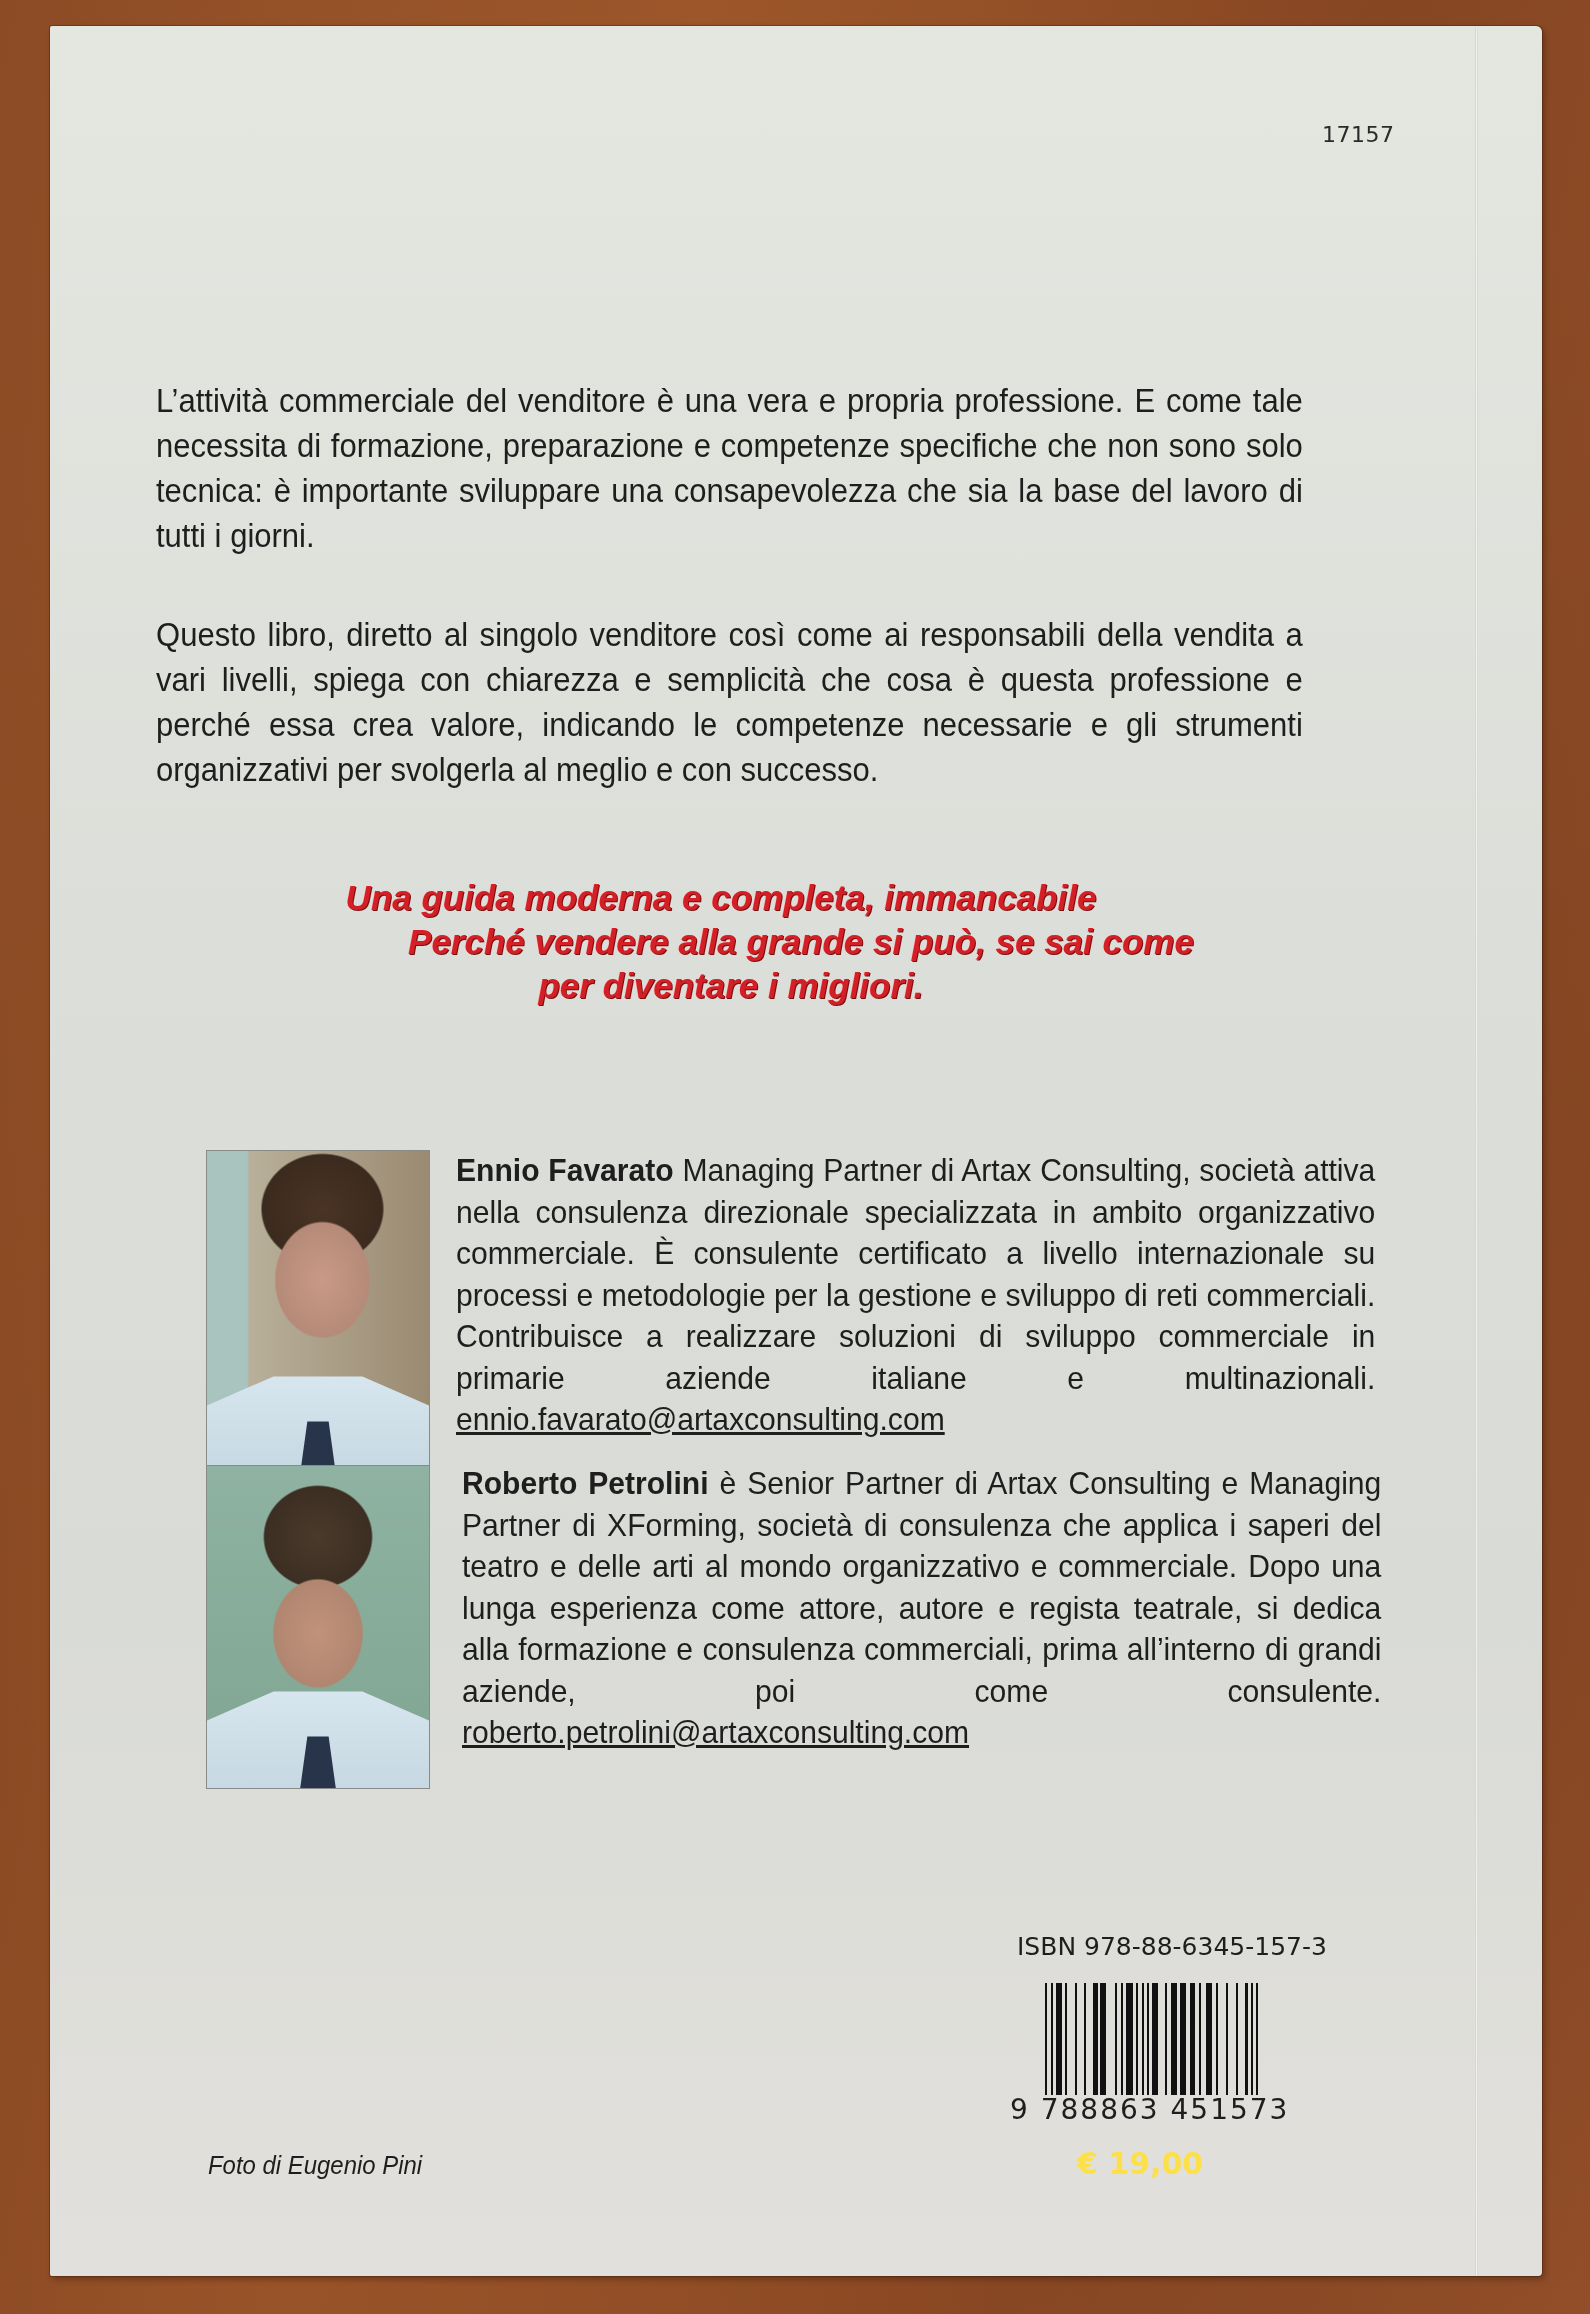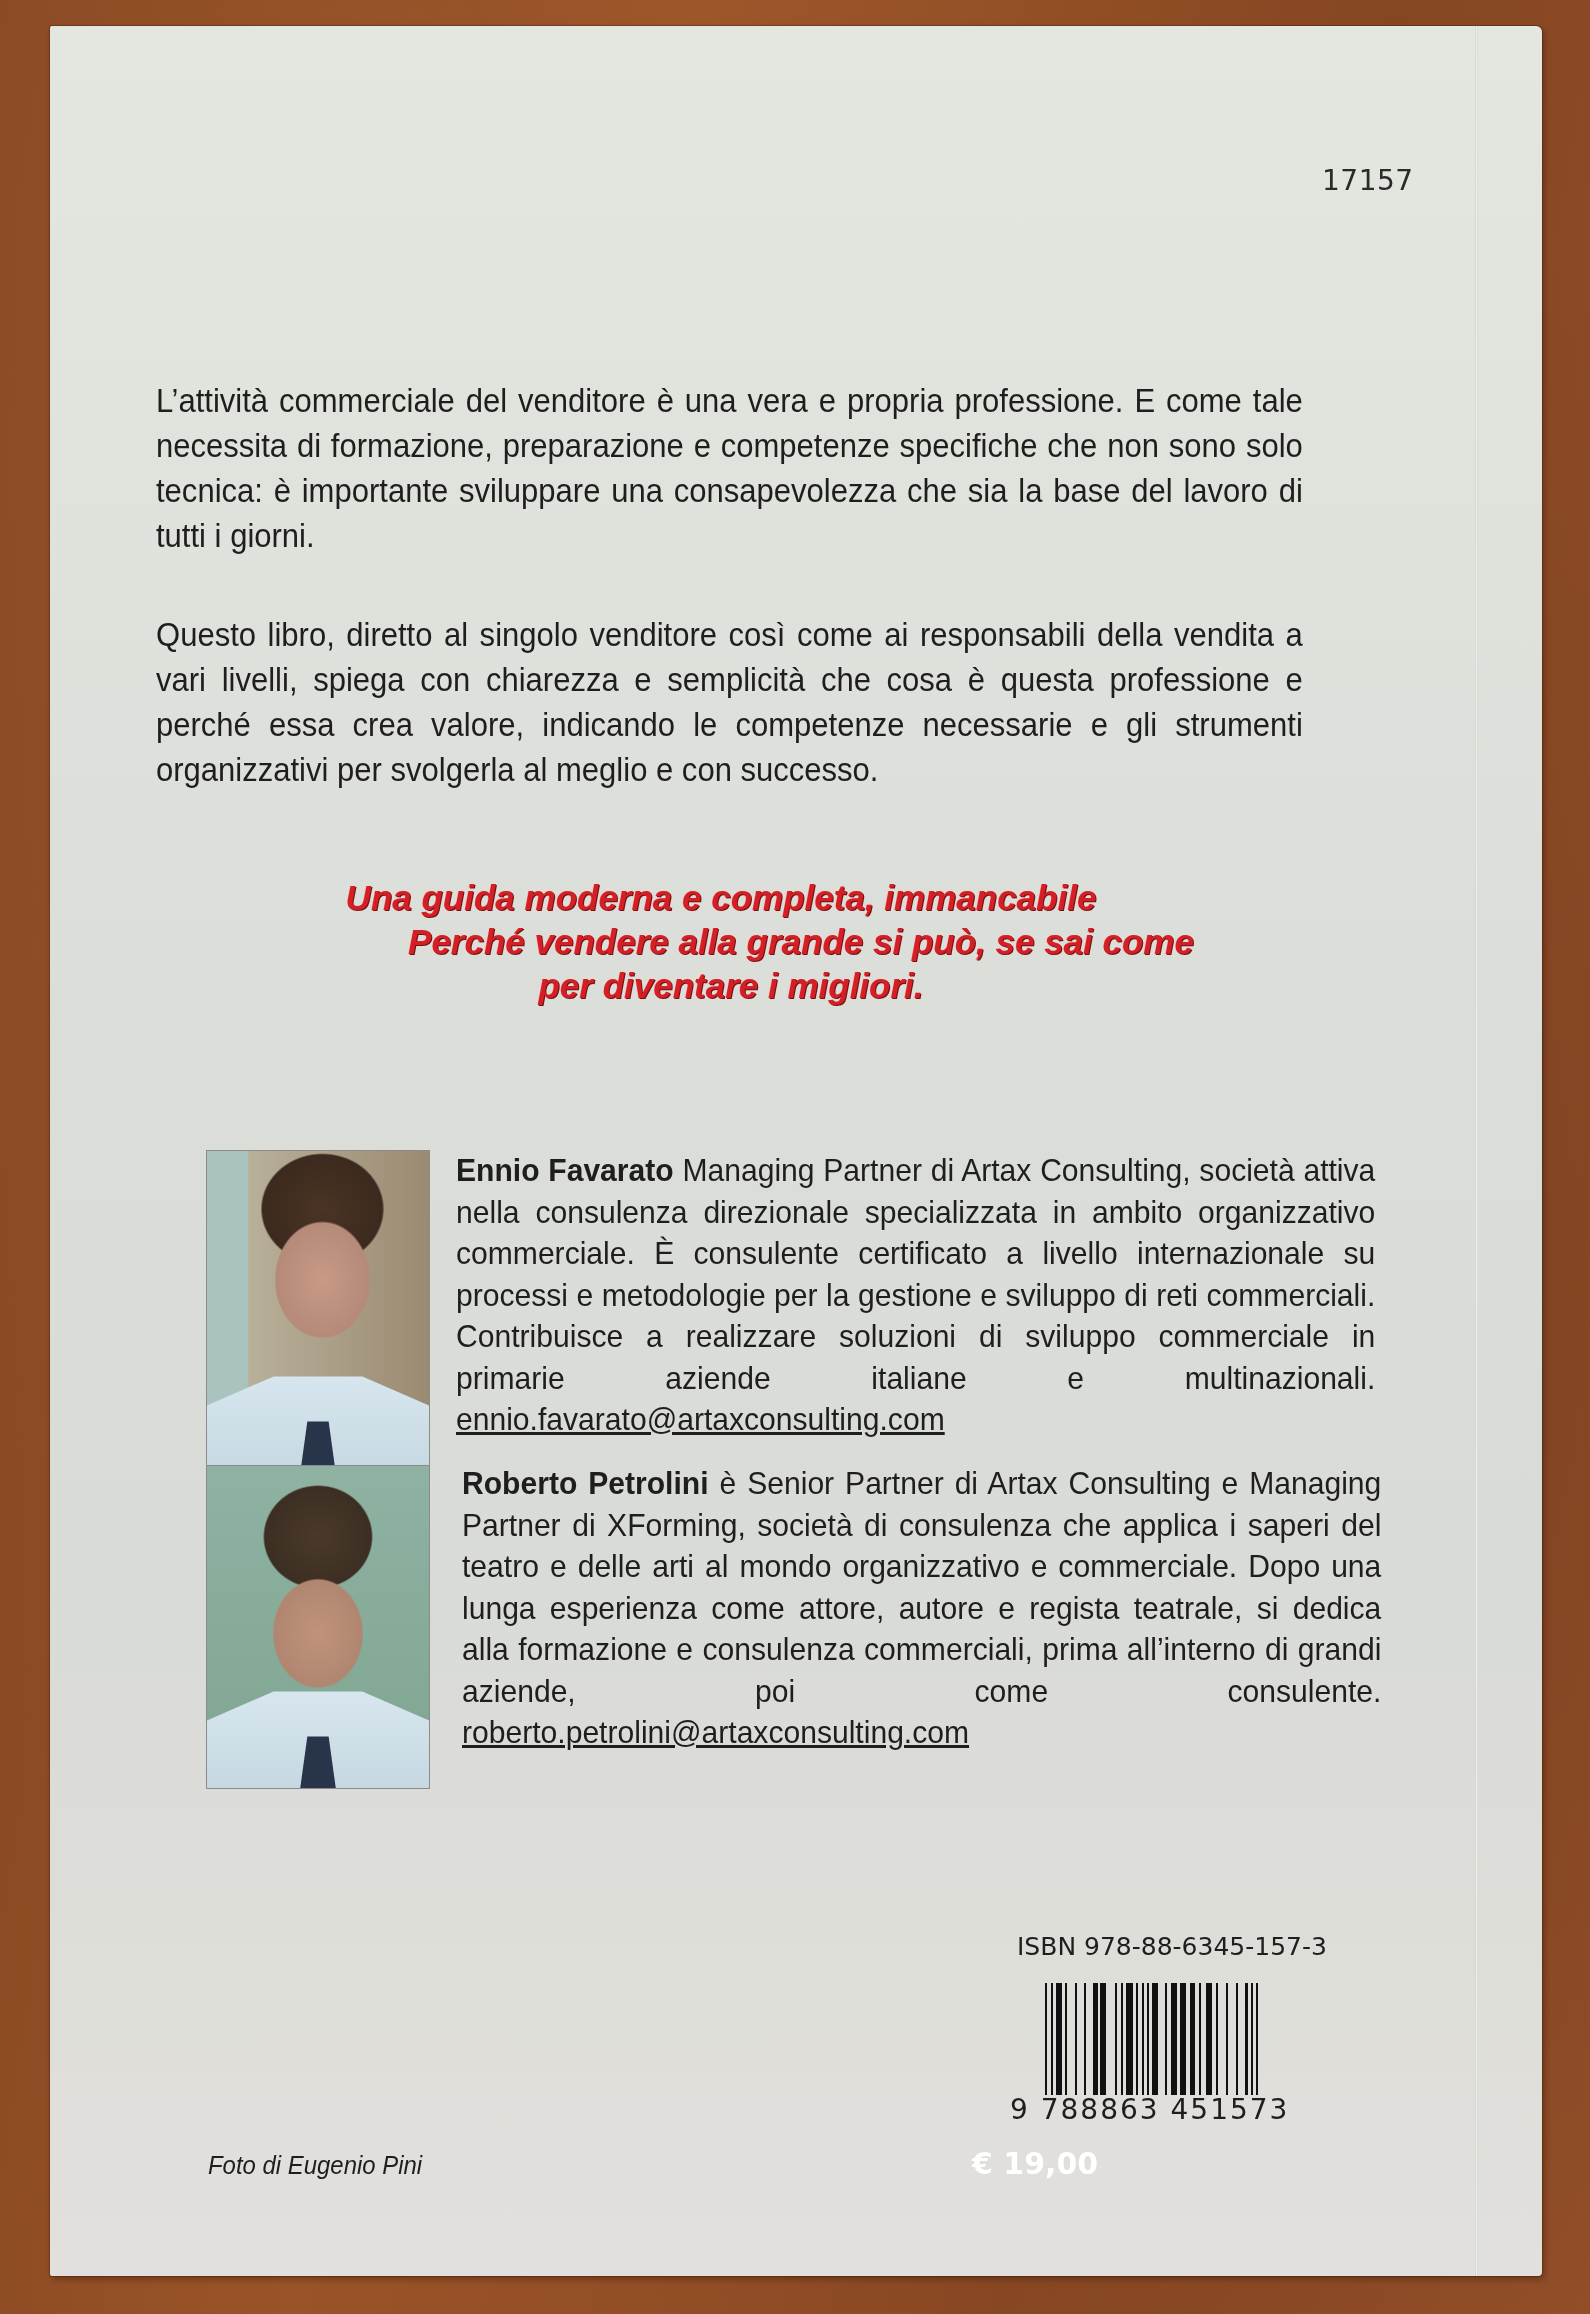--- a/index.html
+++ b/index.html
@@ -17,22 +17,22 @@
     position: absolute; left: 50px; top: 26px; width: 1492px; height: 2250px;
     background: linear-gradient(180deg, #e4e6e0 0%, #dcdfd9 40%, #d9dbd6 70%, #e2e0dc 100%);
     box-shadow: 0 0 0 1px rgba(60,30,10,0.35), 2px 3px 6px rgba(30,10,0,0.35);
     border-radius: 2px 6px 4px 2px;
   }
   .fold-line {
     position: absolute; left: 1425px; top: 0; width: 3px; height: 100%;
     background: linear-gradient(90deg, #c9cbc5, #eef0eb, #cfd1cb);
   }
   .catalog-number {
-    position: absolute; left: 1322px; top: 122px; font-size: 28px; color: #2a2a2a;
-    font-family: "DejaVu Sans", sans-serif; letter-spacing: 0.5px; margin-top: 42px;
+    position: absolute; left: 1322px; top: 122px; font-size: 22px; color: #2a2a2a;
+    font-family: "DejaVu Sans", sans-serif; letter-spacing: 0.5px;
   }
   .blurb {
     position: absolute; left: 156px; width: 1220px; font-size: 33px; line-height: 45px;
     color: #1e1e1e; text-align: justify; transform: scaleX(0.94); transform-origin: left;
   }
   .blurb p { margin: 0; }
   .blurb-1 { top: 378px; }
   .blurb-2 { top: 612px; }
   .tagline {
     position: absolute; left: 156px; top: 876px; width: 1220px; text-align: center;
@@ -84,21 +84,21 @@
   .barcode {
     position: absolute; left: 1045px; top: 1983px; width: 300px; height: 112px;
     display: flex; align-items: stretch; gap: 0;
   }
   .barcode span { display: block; background: #111; height: 100%; }
   .barcode-digits {
     position: absolute; left: 1010px; top: 2093px; font-size: 28px; color: #1e1e1e;
     font-family: "DejaVu Sans", sans-serif; letter-spacing: 2px;
   }
   .price {
-    position: absolute; left: 972px; top: 2146px; font-size: 30px; font-weight: bold; color: #ffffff;
+    position: absolute; left: 1077px; top: 2146px; font-size: 30px; font-weight: bold; color: #fde047;
     font-family: "DejaVu Sans", sans-serif;
   }
   .photo-credit {
     position: absolute; left: 208px; top: 2150px; font-size: 26px; font-style: italic; color: #1e1e1e;
     transform: scaleX(0.92); transform-origin: left;
   }
 </style>
 </head>
 <body>
 

